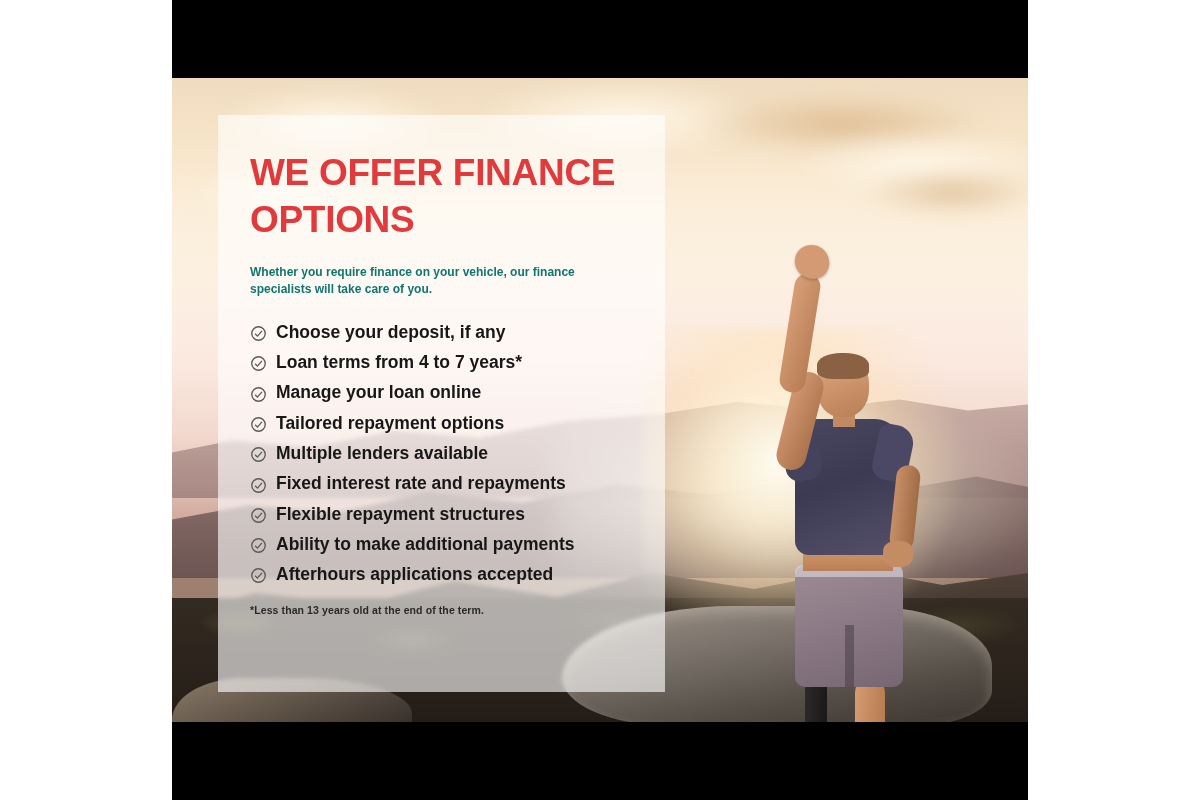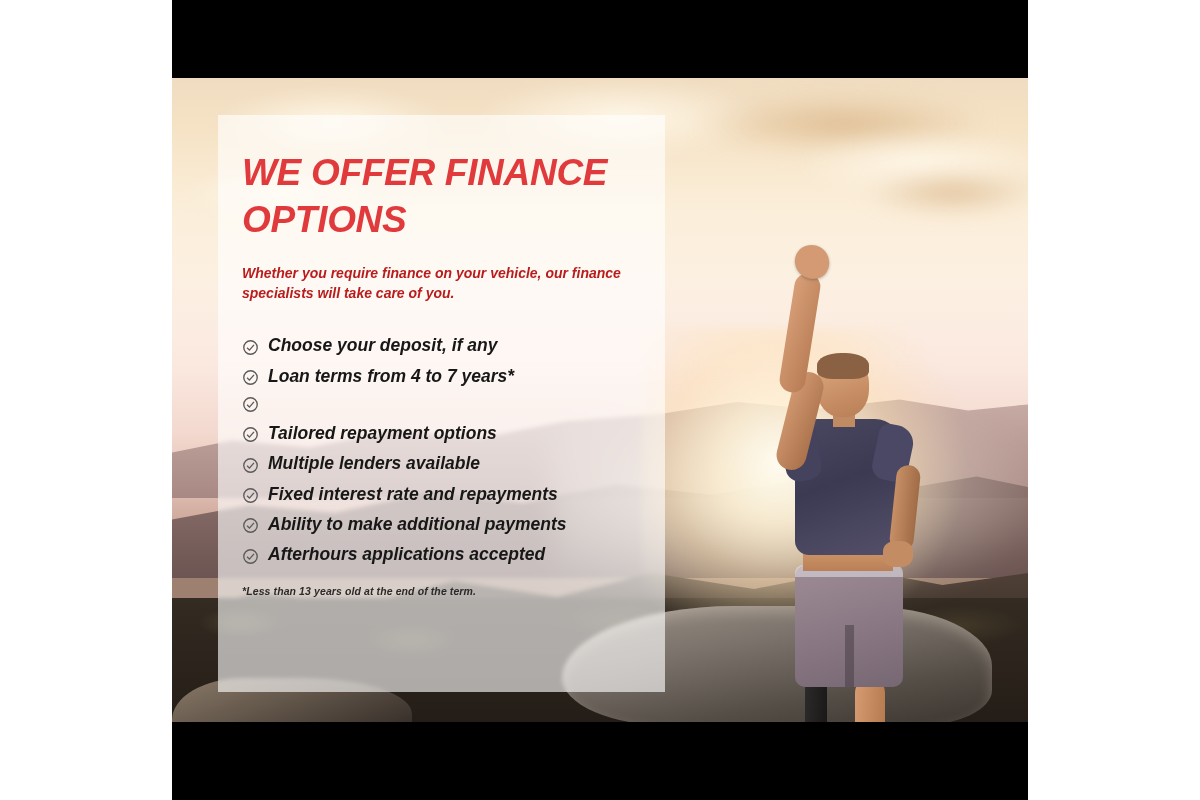--- a/index.html
+++ b/index.html
@@ -146,39 +146,38 @@
     background:linear-gradient(160deg,#8a7a68,#4a4038 70%,#2d2823);
     border-radius:30% 45% 10% 10% / 70% 60% 20% 20%;
   }
 
   
   #panel {
     position:absolute; left:218px; top:115px;
     width:447px; height:577px;
     background:rgba(255,255,255,.62);
     backdrop-filter:blur(2px);
-    padding:34px 28px 16px 24px;
-    font-style:italic;
+    padding:34px 28px 16px 32px;
   }
 
   #headline {
     color:#e03a3d;
     font-size:37px;
     font-weight:bold;
     line-height:1.28;
     letter-spacing:-0.3px;
     margin-bottom:20px;
   }
 
   #subhead {
-    color:#b91c1c;
-    font-size:14px;
+    color:#0f766e;
+    font-size:12px;
     font-weight:bold;
     line-height:1.42;
-    margin-bottom:32px;
+    margin-bottom:24px;
     max-width:400px;
   }
 
   #bullets { list-style:none; }
   .bullet {
     display:flex;
     align-items:flex-end;
     gap:9px;
     margin-bottom:10px;
   }
@@ -283,20 +282,21 @@
         </span>
         <span class="bullet-label">Loan terms from 4 to 7 years*</span>
       </li>
       <li class="bullet">
         <span class="check">
           <svg viewBox="0 0 24 24" width="17" height="17" fill="none" stroke="currentColor" stroke-width="1.9">
             <circle cx="12" cy="12" r="9.5"></circle>
               <path d="M7.2 12.4l3.3 3.3 6.4-7.4"></path>
           </svg>
         </span>
+        <span class="bullet-label">Manage your loan online</span>
       </li>
       <li class="bullet">
         <span class="check">
           <svg viewBox="0 0 24 24" width="17" height="17" fill="none" stroke="currentColor" stroke-width="1.9">
             <circle cx="12" cy="12" r="9.5"></circle>
               <path d="M7.2 12.4l3.3 3.3 6.4-7.4"></path>
           </svg>
         </span>
         <span class="bullet-label">Tailored repayment options</span>
       </li>
@@ -318,20 +318,29 @@
         </span>
         <span class="bullet-label">Fixed interest rate and repayments</span>
       </li>
       <li class="bullet">
         <span class="check">
           <svg viewBox="0 0 24 24" width="17" height="17" fill="none" stroke="currentColor" stroke-width="1.9">
             <circle cx="12" cy="12" r="9.5"></circle>
               <path d="M7.2 12.4l3.3 3.3 6.4-7.4"></path>
           </svg>
         </span>
+        <span class="bullet-label">Flexible repayment structures</span>
+      </li>
+      <li class="bullet">
+        <span class="check">
+          <svg viewBox="0 0 24 24" width="17" height="17" fill="none" stroke="currentColor" stroke-width="1.9">
+            <circle cx="12" cy="12" r="9.5"></circle>
+              <path d="M7.2 12.4l3.3 3.3 6.4-7.4"></path>
+          </svg>
+        </span>
         <span class="bullet-label">Ability to make additional payments</span>
       </li>
       <li class="bullet">
         <span class="check">
           <svg viewBox="0 0 24 24" width="17" height="17" fill="none" stroke="currentColor" stroke-width="1.9">
             <circle cx="12" cy="12" r="9.5"></circle>
               <path d="M7.2 12.4l3.3 3.3 6.4-7.4"></path>
           </svg>
         </span>
         <span class="bullet-label">Afterhours applications accepted</span>

